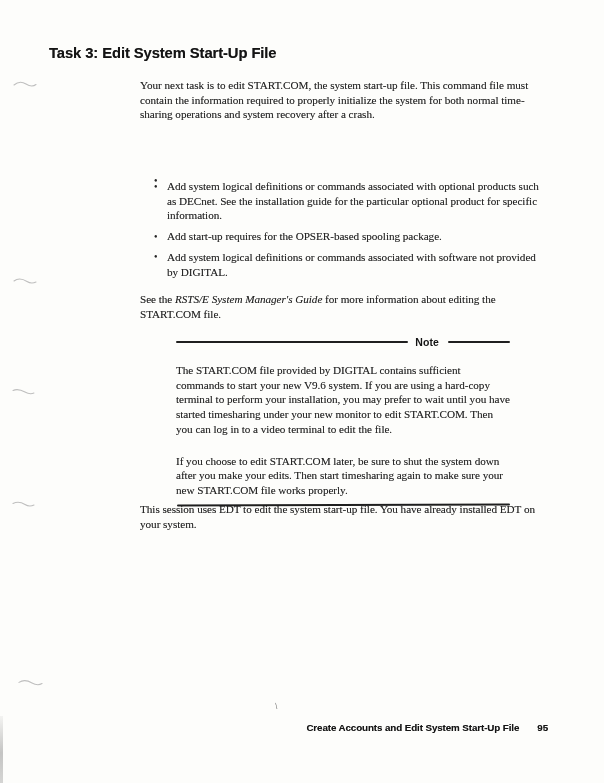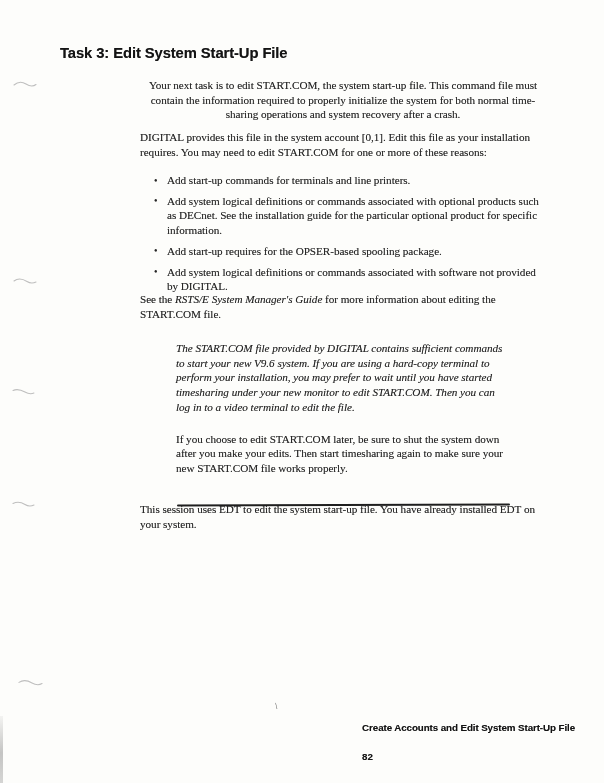--- a/index.html
+++ b/index.html
@@ -22,31 +22,31 @@
     margin: 0 auto;
   }
   .body-text {
     font-size: 11.2px;
     line-height: 14.7px;
     letter-spacing: -0.05px;
     text-shadow: 0 0 0.5px rgba(40,40,40,0.45);
   }
   .page-title {
     position: absolute;
-    left: 60px;
+    left: 49px;
     top: 45px;
     font-family: "Liberation Sans", sans-serif;
     font-weight: bold;
     font-size: 14.8px;
     letter-spacing: -0.1px;
     color: var(--heading_ink);
     text-shadow: 0 0 0.6px rgba(0,0,0,0.5);
     white-space: nowrap;
   }
-  .intro-p1 { position: absolute; left: 140px; top: 78px;  width: 406px; text-align: center; }
+  .intro-p1 { position: absolute; left: 140px; top: 78px;  width: 406px; }
   .intro-p2 { position: absolute; left: 140px; top: 130px; width: 406px; }
   .reasons  { position: absolute; left: 154px; top: 173px; width: 388px; list-style: none; }
   .reasons li { position: relative; padding-left: 13px; margin-bottom: 6px; }
   .reasons .bullet {
     position: absolute; left: 0; top: 0.5px;
     font-size: 10px;
   }
   .guide-ref { position: absolute; left: 140px; top: 292px; width: 406px; }
   .guide-ref .cited { font-style: italic; }
 
@@ -55,52 +55,51 @@
   .note-rule { height: 2px; background: var(--rule); border-radius: 1px; }
   .note-rule.left  { flex: 1; margin-right: 7px; }
   .note-rule.right { width: 62px; margin-left: 9px; }
   .note-label {
     font-family: "Liberation Sans", sans-serif;
     font-weight: bold;
     font-size: 10.5px;
     letter-spacing: 0.1px;
     color: var(--heading_ink);
   }
-  .note-p1 { margin-top: 5px; font-style: italic; }
+  .note-p1 { margin-top: 15px; }
   .note-p2 { margin-top: 17px; }
   .note-bottom-rule {
     position: absolute;
     left: 177px; top: 504px; width: 333px; height: 2px;
     background: var(--rule);
     border-radius: 1px;
     transform: rotate(-0.15deg);
   }
   .closing { position: absolute; left: 140px; top: 502px; width: 412px; }
 
   .stray-mark {
     position: absolute;
     left: 275px; top: 701px;
     font-size: 9px;
     color: #3a3a3a;
     transform: rotate(6deg);
   }
   .footer {
     position: absolute;
-    right: 29px; top: 722px;
+    right: 56px; top: 722px;
     display: flex;
     align-items: baseline;
     gap: 18px;
     font-family: "Liberation Sans", sans-serif;
     font-weight: bold;
     font-size: 9.8px;
     letter-spacing: -0.1px;
     color: var(--heading_ink);
     text-shadow: 0 0 0.5px rgba(0,0,0,0.45);
     white-space: nowrap;
-    flex-direction: column;
   }
   .margin-artifact { position: absolute; opacity: 0.85; }
   .margin-artifact path { stroke: var(--artifact); fill: none; stroke-width: 1.1; stroke-linecap: round; }
   .a1 { left: 13px; top: 79px; }
   .a2 { left: 13px; top: 276px; }
   .a3 { left: 12px; top: 387px; transform: rotate(3deg); }
   .a4 { left: 12px; top: 499px; }
   .a5 { left: 18px; top: 677px; transform: rotate(-2deg); }
   .edge-shadow {
     position: absolute;
@@ -110,57 +109,60 @@
 </style>
 </head>
 <body>
 
 <div class="page">
 
   <h1 class="page-title">Task 3: Edit System Start-Up File</h1>
 
   <p class="body-text intro-p1">Your next task is to edit START.COM, the system start-up file. This command file must contain the information required to properly initialize the system for both normal time-sharing operations and system recovery after a crash.</p>
 
-  <p class="body-text intro-p2">DIGITAL provides this file in the system account [0,1]. Edit this file as your installation requires. You may need to edit START.COM for one or more of these reasons:</p>
 
   <ul class="body-text reasons">
     <li>
       <span class="bullet">•</span>
-      <span>Add start-up commands for terminals and line printers.</span>
     </li>
     <li>
       <span class="bullet">•</span>
       <span>Add system logical definitions or commands associated with optional products such as DECnet. See the installation guide for the particular optional product for specific information.</span>
     </li>
     <li>
       <span class="bullet">•</span>
       <span>Add start-up requires for the OPSER-based spooling package.</span>
     </li>
     <li>
       <span class="bullet">•</span>
       <span>Add system logical definitions or commands associated with software not provided by DIGITAL.</span>
     </li>
   </ul>
 
   <p class="body-text guide-ref"><span>See the </span><span class="cited">RSTS/E System Manager's Guide</span><span> for more information about editing the START.COM file.</span></p>
 
   <div class="note-block">
+    <div class="note-head">
+      <div class="note-rule left"></div>
+      <span class="note-label">Note</span>
+      <div class="note-rule right"></div>
+    </div>
     <p class="body-text note-p1">The START.COM file provided by DIGITAL contains sufficient commands to start your new V9.6 system. If you are using a hard-copy terminal to perform your installation, you may prefer to wait until you have started timesharing under your new monitor to edit START.COM. Then you can log in to a video terminal to edit the file.</p>
     <p class="body-text note-p2">If you choose to edit START.COM later, be sure to shut the system down after you make your edits. Then start timesharing again to make sure your new START.COM file works properly.</p>
   </div>
 
   <div class="note-bottom-rule"></div>
 
   <p class="body-text closing">This session uses EDT to edit the system start-up file. You have already installed EDT on your system.</p>
 
   <span class="stray-mark">\</span>
 
   <div class="footer">
     <span>Create Accounts and Edit System Start-Up File</span>
-    <span>82</span>
+    <span>95</span>
   </div>
 
   <svg class="margin-artifact a1" width="24" height="10" viewBox="0 0 24 10">
       <path d="M1 6 C5 2.5, 9 2.5, 13 5 S21 7, 23 5.5"></path>
     </svg>
   <svg class="margin-artifact a2" width="24" height="10" viewBox="0 0 24 10">
       <path d="M1 5 C5 2, 10 3, 14 5.5 S21 7, 23 6"></path>
     </svg>
   <svg class="margin-artifact a3" width="23" height="9" viewBox="0 0 23 9">
       <path d="M1 4 C5 2, 9 3, 13 5 S20 6.5, 22 5.5"></path>

